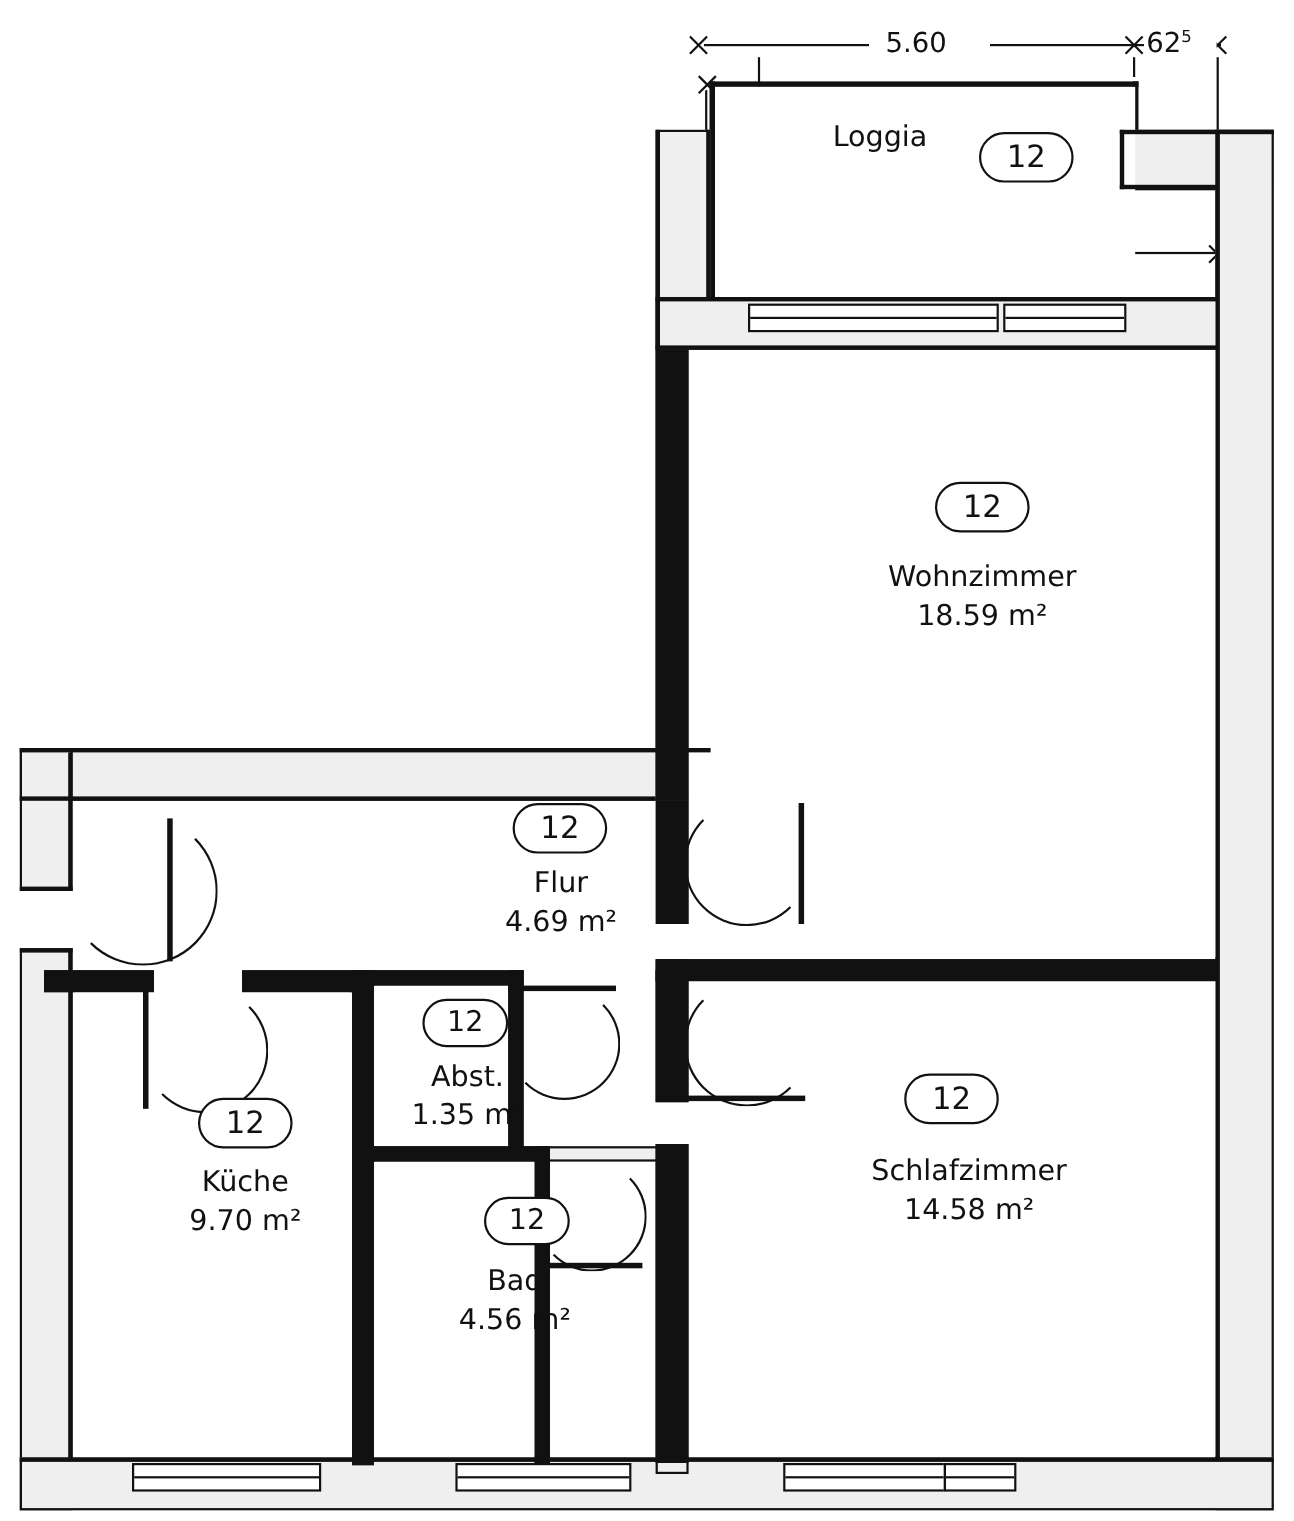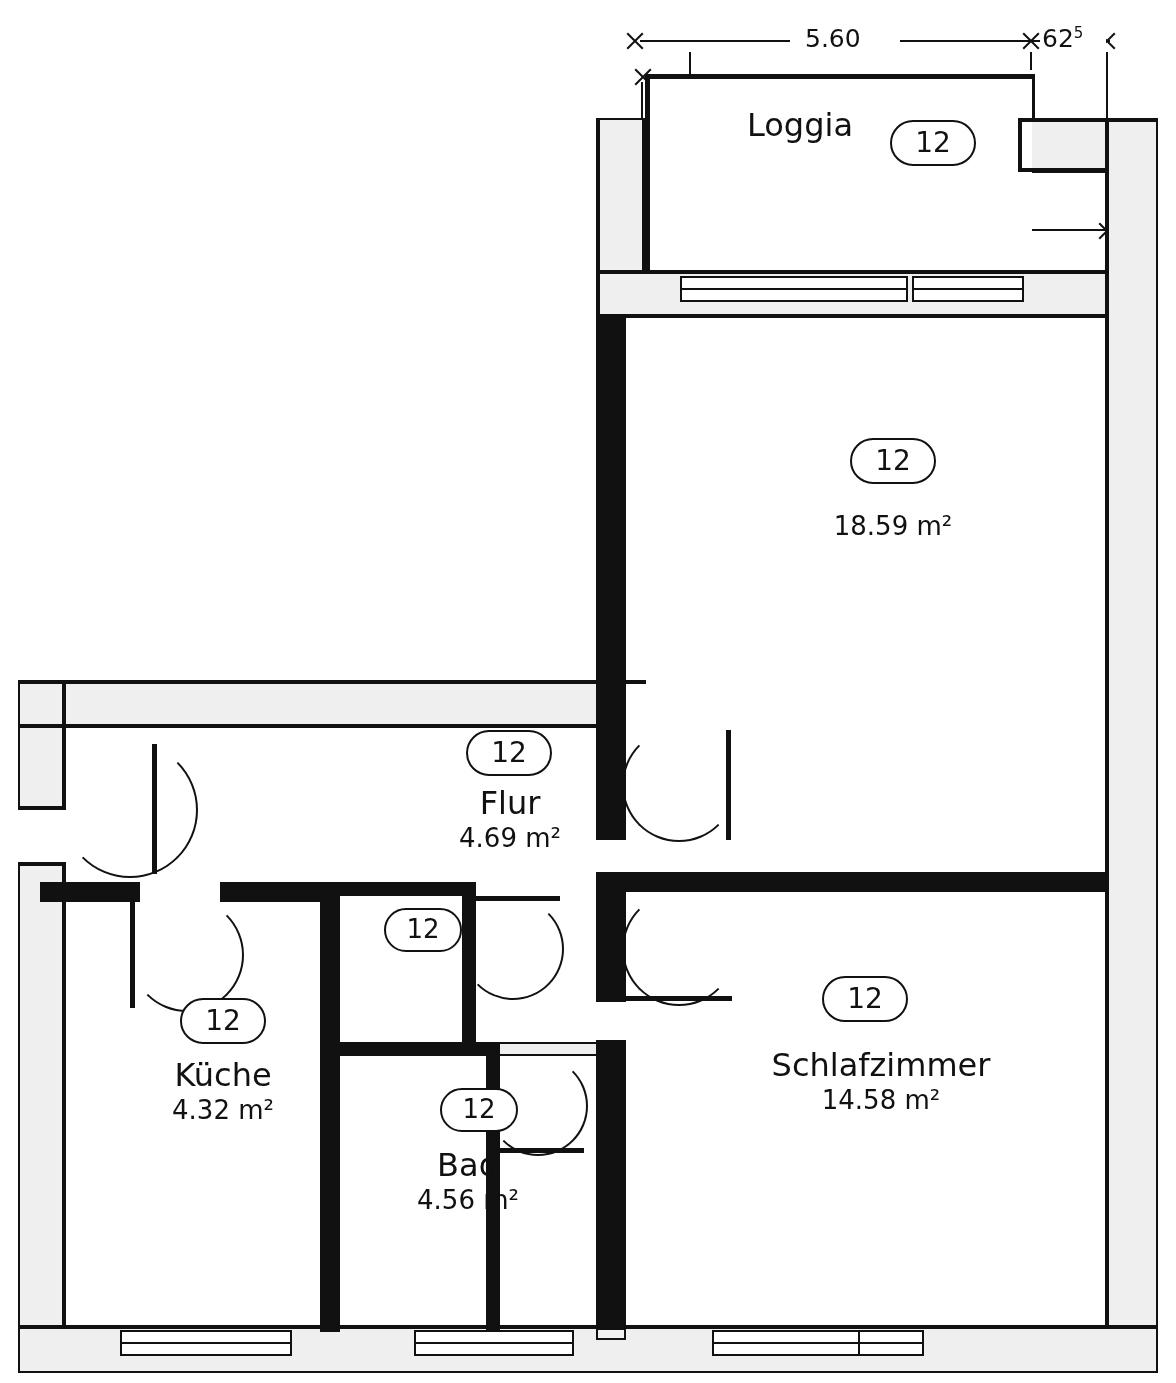--- a/index.html
+++ b/index.html
@@ -33,21 +33,21 @@
     background: #111111;
   }
   
   .room-label {
     position: absolute;
     text-align: center;
     color: #111111;
     white-space: nowrap;
   }
   .room-label .rl-name {
-    font-size: 32px;
+    font-size: 26px;
     line-height: 34px;
   }
   .room-label .rl-area {
     font-size: 26px;
     line-height: 36px;
   }
   .badge {
     position: absolute;
     width: 86px;
     height: 46px;
@@ -257,35 +257,40 @@
 
   <div class="ghost" style="left:250px; top:440px;">&nbsp;</div>
 
   <div class="badge" style="left:890px; top:120px;">12</div>
   <div class="room-label" style="left:700px; top:108px; width:200px;">
     <div class="rl-name">Loggia</div>
   </div>
 
   <div class="badge" style="left:850px; top:438px;">12</div>
   <div class="room-label" style="left:738px; top:508px; width:310px;">
+    <div class="rl-name">Wohnzimmer</div>
     <div class="rl-area">18.59 m²</div>
   </div>
 
   <div class="badge" style="left:466px; top:730px;">12</div>
   <div class="room-label" style="left:400px; top:786px; width:220px;">
     <div class="rl-name">Flur</div>
     <div class="rl-area">4.69 m²</div>
   </div>
 
   <div class="badge small" style="left:384px; top:908px;">12</div>
+  <div class="room-label" style="left:330px; top:962px; width:190px;">
+    <div class="rl-name">Abst.</div>
+    <div class="rl-area">1.35 m²</div>
+  </div>
 
   <div class="badge" style="left:180px; top:998px;">12</div>
   <div class="room-label" style="left:110px; top:1058px; width:226px;">
     <div class="rl-name">Küche</div>
-    <div class="rl-area">4.32 m²</div>
+    <div class="rl-area">9.70 m²</div>
   </div>
 
   <div class="badge small" style="left:440px; top:1088px;">12</div>
   <div class="room-label" style="left:372px; top:1148px; width:192px;">
     <div class="rl-name">Bad</div>
     <div class="rl-area">4.56 m²</div>
   </div>
 
   <div class="badge" style="left:822px; top:976px;">12</div>
   <div class="room-label" style="left:718px; top:1048px; width:326px;">

